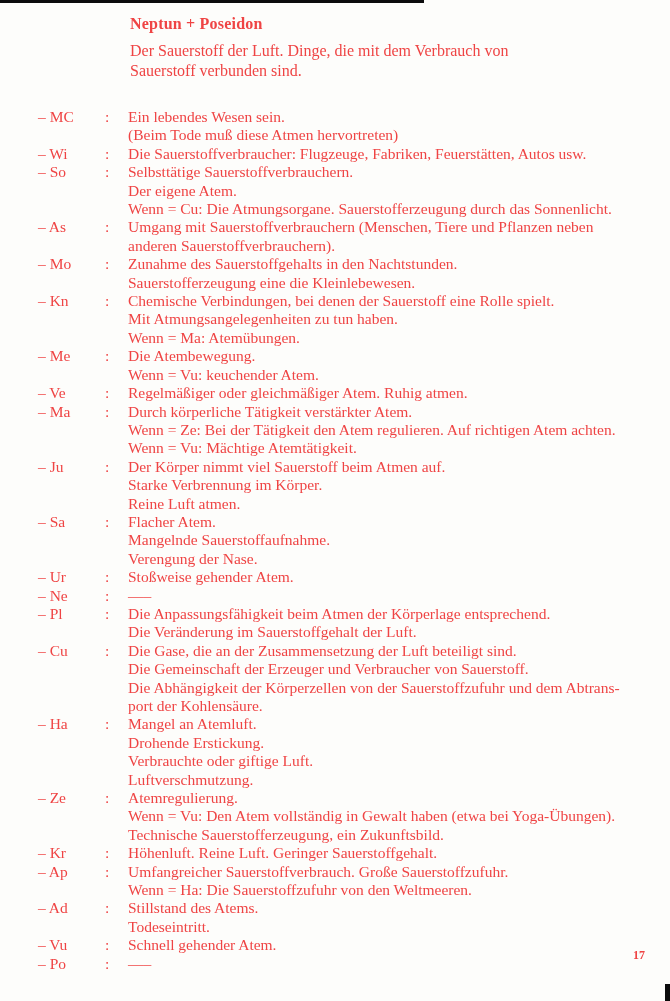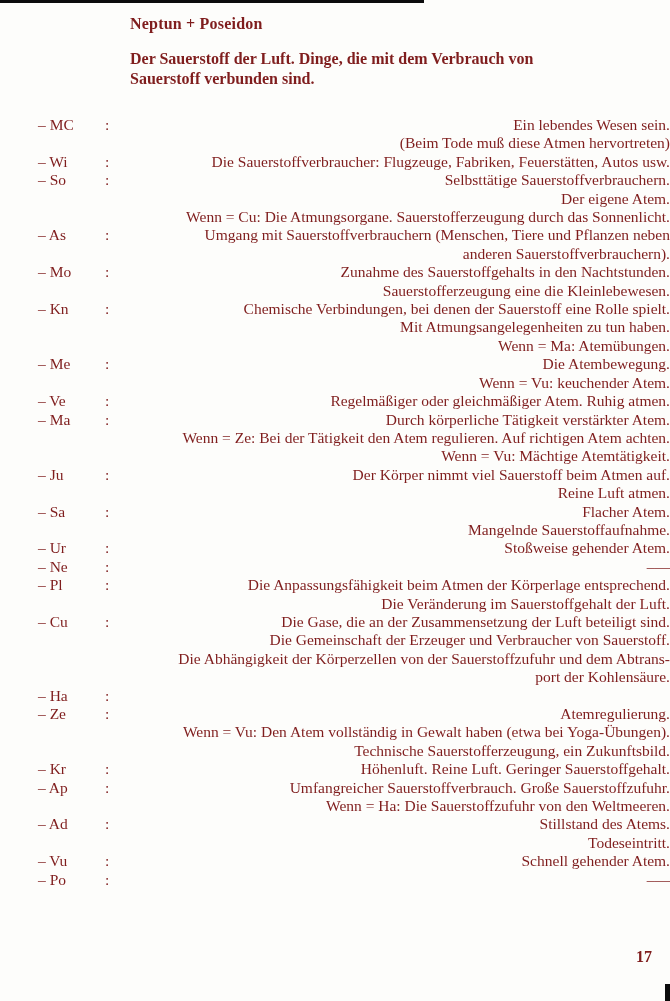--- a/index.html
+++ b/index.html
@@ -2,21 +2,21 @@
 <html><head>
 <meta charset="utf-8">
 <style>
   html, body { margin: 0; padding: 0; }
   .page {
     position: relative;
     width: 670px;
     height: 1001px;
     background: #fdfdfb;
     font-family: "Liberation Serif", serif;
-    color: #7f1d1d;
+    color: #ef4444;
     overflow: hidden;
     box-sizing: border-box;
   }
   .scan-topline {
     position: absolute;
     top: 0; left: 0;
     width: 424px; height: 3px;
     background: #0c0c0c;
   }
   .scan-corner-mark {
@@ -27,41 +27,41 @@
   }
   .content { padding: 14px 0 0 38px; }
   .header { margin-left: 92px; }
   .title {
     font-weight: bold;
     font-size: 16px;
     line-height: 20px;
     letter-spacing: 0.2px;
   }
   .subtitle {
-    font-weight: bold;
+    font-weight: normal;
     font-size: 16px;
     line-height: 20px;
-    margin-top: 15px;
+    margin-top: 7px;
   }
   .entries {
     margin-top: 27px;
     font-size: 15.5px;
     line-height: 18.4px;
   }
   .entry-row { display: flex; align-items: flex-start; }
   .cell-code { flex: none; width: 67px; white-space: nowrap; }
   .cell-colon { flex: none; width: 23px; }
-  .cell-lines { flex: 1 1 auto; min-width: 0; text-align: right; }
+  .cell-lines { flex: 1 1 auto; min-width: 0; }
   .entry-line { white-space: nowrap; }
   .page-number {
     position: absolute;
     top: 948px;
-    right: 18px;
+    right: 25px;
     font-weight: bold;
-    font-size: 16px;
+    font-size: 12px;
   }
 </style>
 </head>
 <body>
 
 <div class="page">
   <div class="scan-topline"></div>
 
   <div class="content">
     <div class="header">
@@ -144,29 +144,31 @@
             <div class="entry-line">Durch körperliche Tätigkeit verstärkter Atem.</div>
             <div class="entry-line">Wenn = Ze: Bei der Tätigkeit den Atem regulieren. Auf richtigen Atem achten.</div>
             <div class="entry-line">Wenn = Vu: Mächtige Atemtätigkeit.</div>
           </span>
         </div>
         <div class="entry-row">
           <span class="cell-code">– Ju</span>
           <span class="cell-colon">:</span>
           <span class="cell-lines">
             <div class="entry-line">Der Körper nimmt viel Sauerstoff beim Atmen auf.</div>
+            <div class="entry-line">Starke Verbrennung im Körper.</div>
             <div class="entry-line">Reine Luft atmen.</div>
           </span>
         </div>
         <div class="entry-row">
           <span class="cell-code">– Sa</span>
           <span class="cell-colon">:</span>
           <span class="cell-lines">
             <div class="entry-line">Flacher Atem.</div>
             <div class="entry-line">Mangelnde Sauerstoffaufnahme.</div>
+            <div class="entry-line">Verengung der Nase.</div>
           </span>
         </div>
         <div class="entry-row">
           <span class="cell-code">– Ur</span>
           <span class="cell-colon">:</span>
           <span class="cell-lines">
             <div class="entry-line">Stoßweise gehender Atem.</div>
           </span>
         </div>
         <div class="entry-row">
@@ -190,20 +192,26 @@
           <span class="cell-lines">
             <div class="entry-line">Die Gase, die an der Zusammensetzung der Luft beteiligt sind.</div>
             <div class="entry-line">Die Gemeinschaft der Erzeuger und Verbraucher von Sauerstoff.</div>
             <div class="entry-line">Die Abhängigkeit der Körperzellen von der Sauerstoffzufuhr und dem Abtrans-</div>
             <div class="entry-line">port der Kohlensäure.</div>
           </span>
         </div>
         <div class="entry-row">
           <span class="cell-code">– Ha</span>
           <span class="cell-colon">:</span>
+          <span class="cell-lines">
+            <div class="entry-line">Mangel an Atemluft.</div>
+            <div class="entry-line">Drohende Erstickung.</div>
+            <div class="entry-line">Verbrauchte oder giftige Luft.</div>
+            <div class="entry-line">Luftverschmutzung.</div>
+          </span>
         </div>
         <div class="entry-row">
           <span class="cell-code">– Ze</span>
           <span class="cell-colon">:</span>
           <span class="cell-lines">
             <div class="entry-line">Atemregulierung.</div>
             <div class="entry-line">Wenn = Vu: Den Atem vollständig in Gewalt haben (etwa bei Yoga-Übungen).</div>
             <div class="entry-line">Technische Sauerstofferzeugung, ein Zukunftsbild.</div>
           </span>
         </div>

